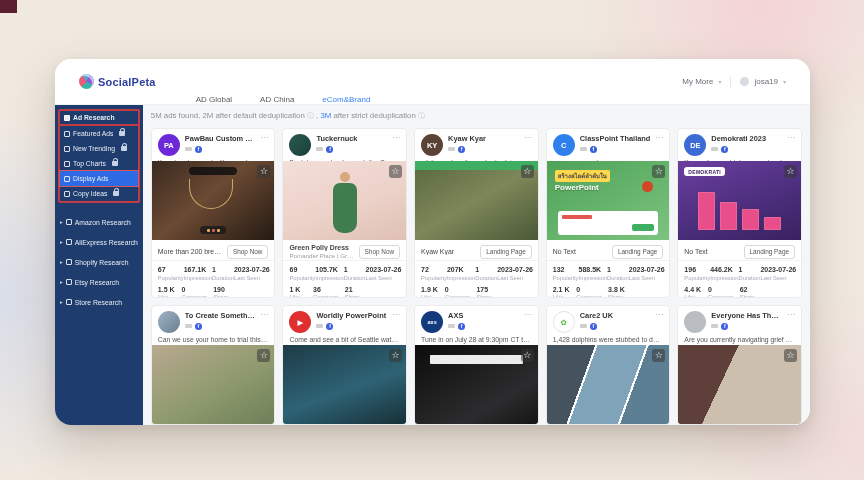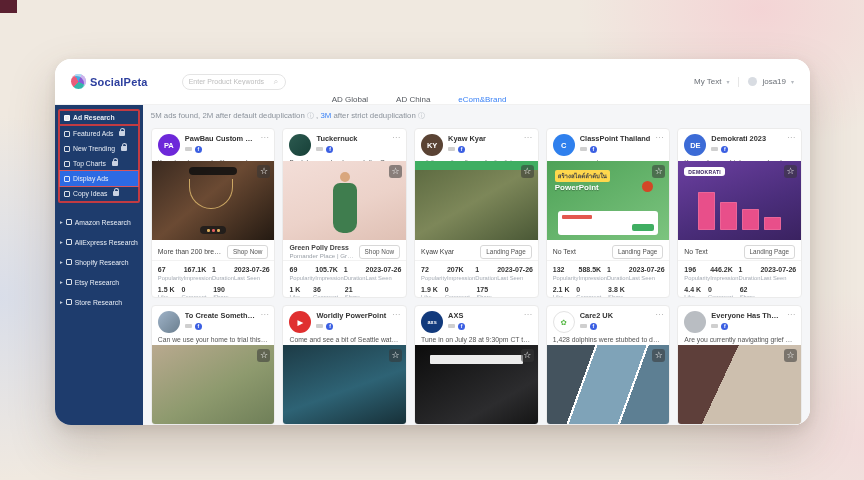--- a/index.html
+++ b/index.html
@@ -10,21 +10,21 @@
       radial-gradient(300px 260px at 0% 62%, rgba(198,212,240,.55), rgba(198,212,240,0) 70%),
       radial-gradient(280px 220px at 100% 92%, rgba(243,205,214,.45), rgba(243,205,214,0) 70%),
       #f0e9e0; }
   .corner-artifact { position:absolute; left:0; top:0; width:17px; height:13px; background:#5a2030; }
 
   .window { position:absolute; left:55px; top:59px; width:755px; height:366px; background:#fff;
     border-radius:16px; overflow:hidden; display:flex; flex-direction:column;
     box-shadow:0 20px 45px rgba(90,70,60,.25), 0 4px 12px rgba(90,70,60,.12); }
 
   
-  .topbar { flex:0 0 36px; display:flex; align-items:center; padding:0 16px; gap:12px; border-bottom:1px solid #f1f1f1; background:#fff; }
+  .topbar { flex:0 0 36px; display:flex; align-items:center; padding:0 24px; gap:6px; border-bottom:1px solid #f1f1f1; background:#fff; }
   .logo { display:flex; align-items:center; gap:4px; }
   .logo-mark { width:15px; height:15px; border-radius:50%;
     background:conic-gradient(from 220deg,#e85c7a 0 30%,#4aa7de 30% 46%,#8a5bd6 46% 72%,#35b5a9 72% 100%);
     box-shadow:inset -2px 2px 0 rgba(255,255,255,.55); }
   .logo-text { font-size:11px; font-weight:bold; color:#2c3e9e; letter-spacing:.2px; }
   .search { margin-left:22px; width:104px; height:16px; border:1px solid #e4e4e4; border-radius:9px;
     display:flex; align-items:center; padding:0 6px; gap:3px; background:#fff; }
   .search input { border:none; outline:none; width:82px; font-size:7px; color:#666; font-family:inherit; }
   .search input::placeholder { color:#bdbdbd; }
   .search-glyph { font-size:8px; color:#c2c2c2; line-height:1; }
@@ -136,31 +136,27 @@
 <div class="stage">
   <div class="corner-artifact"></div>
 
   <div class="window">
 
     <div class="topbar">
       <div class="logo">
         <span class="logo-mark"></span>
         <span class="logo-text">SocialPeta</span>
       </div>
-      <div class="search">
-        <input placeholder="Enter Product Keywords" style="">
-        <span class="search-glyph">⌕</span>
-      </div>
       <div class="nav">
         <span class="nav-item">AD Global</span>
         <span class="nav-item">AD China</span>
         <span class="nav-item active">eCom&amp;Brand</span>
       </div>
       <div class="topbar-right">
-        <span>My Text</span>
+        <span>My More</span>
         <span class="caret">▾</span>
         <span class="tb-divider"></span>
         <span class="user-dot"></span>
         <span>josa19</span>
         <span class="caret">▾</span>
       </div>
     </div>
 
     <div class="app-body">
 

